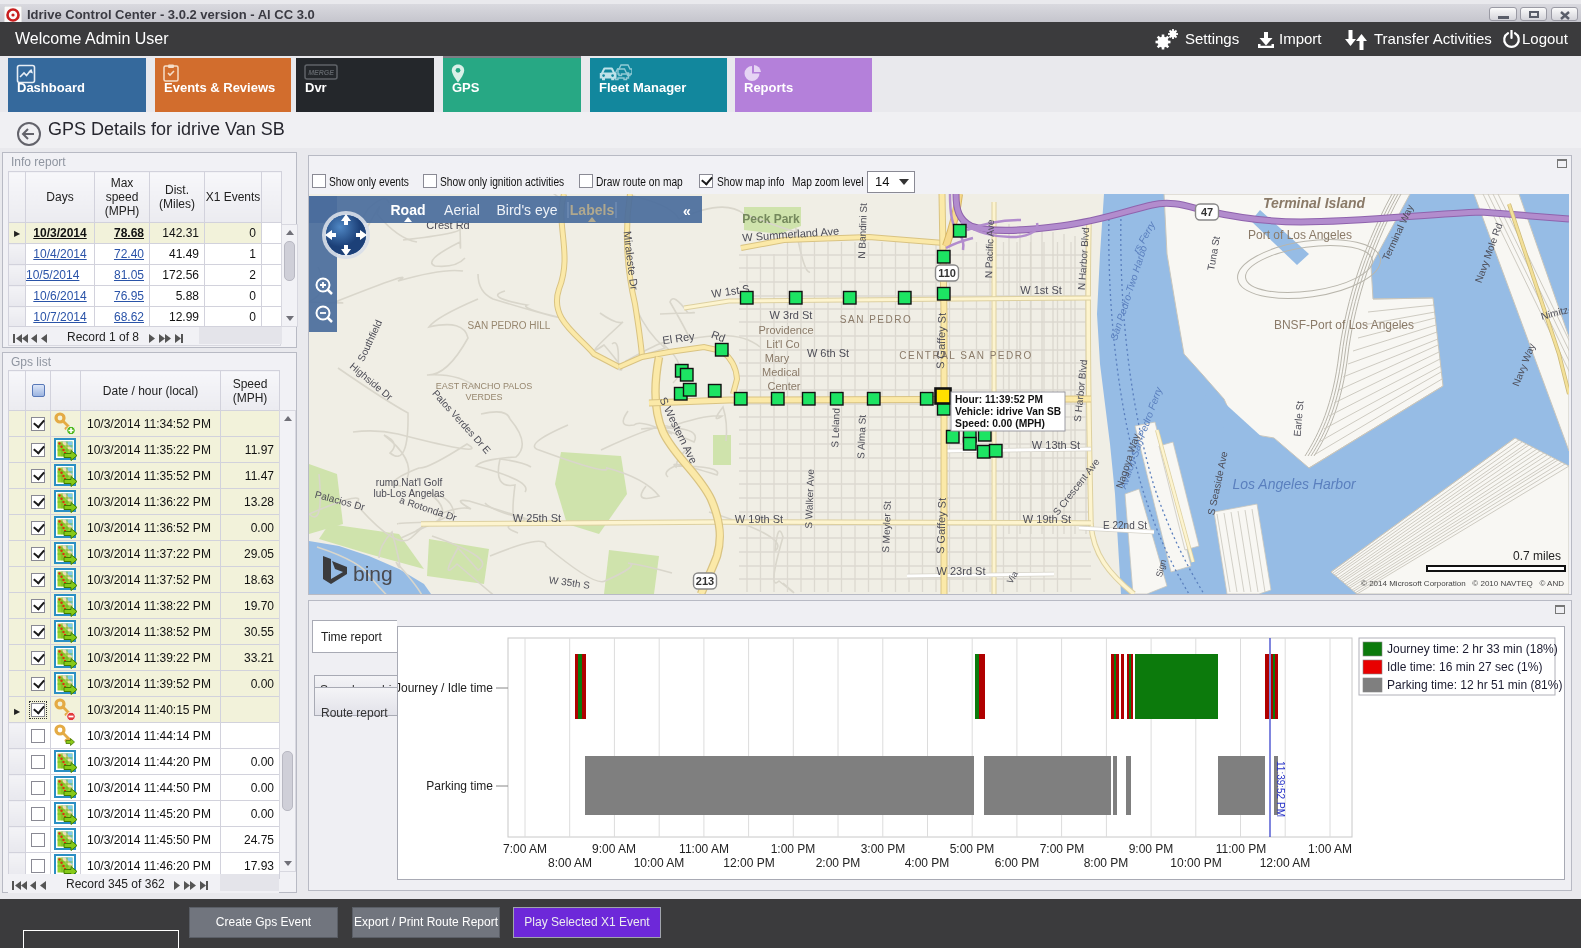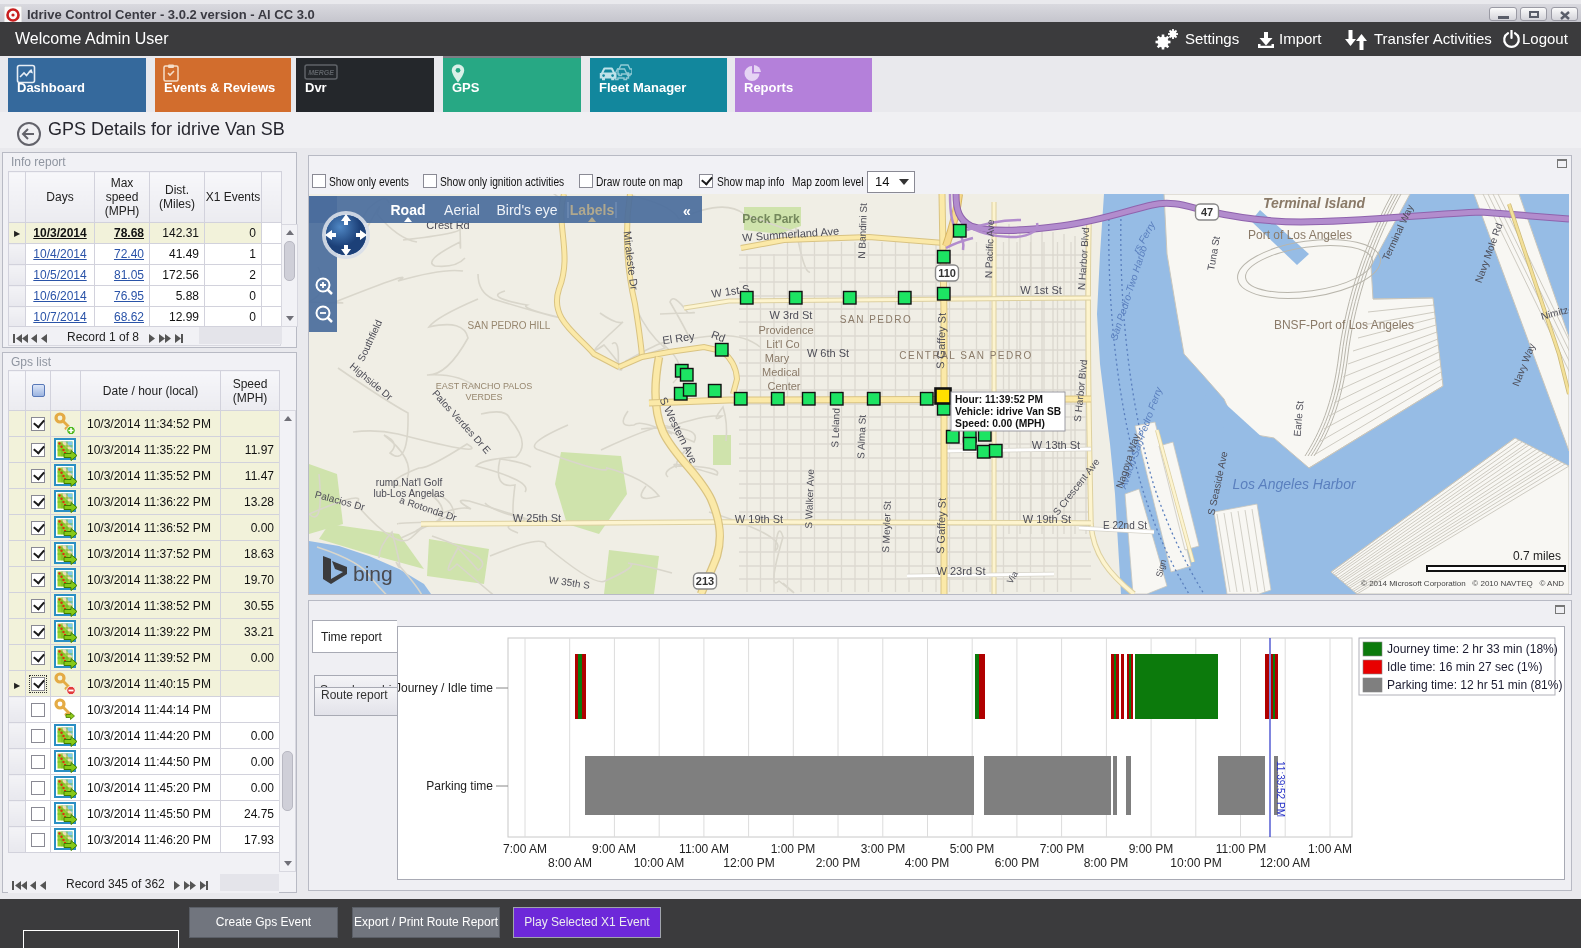--- a/index.html
+++ b/index.html
@@ -233,21 +233,21 @@
     <tr style="height:21px;">
       <td class="rowmark"></td>
           <td style="text-align:center;"><a class="lnk">10/4/2014</a></td>
       <td class="num"><a class="lnk">72.40</a></td>
           <td class="num">41.49</td>
           <td class="num">1</td>
           <td></td>
     </tr>
     <tr style="height:21px;">
       <td class="rowmark"></td>
-          <td style="text-align:center;margin-left:35px;"><a class="lnk">10/5/2014</a></td>
+          <td style="text-align:left;margin-left:35px;"><a class="lnk">10/5/2014</a></td>
       <td class="num"><a class="lnk">81.05</a></td>
           <td class="num">172.56</td>
           <td class="num">2</td>
           <td></td>
     </tr>
     <tr style="height:21px;">
       <td class="rowmark"></td>
           <td style="text-align:center;"><a class="lnk">10/6/2014</a></td>
       <td class="num"><a class="lnk">76.95</a></td>
           <td class="num">5.88</td>
@@ -413,20 +413,33 @@
       <td>
             <div class="cbx chk"></div>
           </td>
       <td>
             <svg width="24" height="24" viewBox="0 0 24 24" style="display:block;margin:0 auto;">
               <use href="#mapicon"></use>
             </svg>
           </td>
       <td style="padding-left:6px;">10/3/2014 11:36:52 PM</td>
       <td class="num">0.00</td>
+    </tr>
+    <tr class="yel" style="height:26px;">
+      <td class="rowmark" style="text-align:center;color:#222;"></td>
+      <td>
+            <div class="cbx chk"></div>
+          </td>
+      <td>
+            <svg width="24" height="24" viewBox="0 0 24 24" style="display:block;margin:0 auto;">
+              <use href="#mapicon"></use>
+            </svg>
+          </td>
+      <td style="padding-left:6px;">10/3/2014 11:37:22 PM</td>
+      <td class="num">29.05</td>
     </tr>
     <tr class="yel" style="height:26px;">
       <td class="rowmark" style="text-align:center;color:#222;"></td>
       <td>
             <div class="cbx chk"></div>
           </td>
       <td>
             <svg width="24" height="24" viewBox="0 0 24 24" style="display:block;margin:0 auto;">
               <use href="#mapicon"></use>
             </svg>
@@ -987,21 +1000,21 @@
           <line x1="4.5" y1="4.5" x2="9" y2="9" stroke="#fff" stroke-width="2.5"></line>
         </g>
 </svg>
   </div>
   <div class="abs" style="right:4px; top:3px; width:10px; height:9px; border:1px solid #777; border-top:2px solid #777;"></div>
 </div>
 
 <div id="timepanel">
   <div class="abs" style="left:3px;top:19px;width:85px;height:33px;background:#fff;border:1px solid #a8aab4;border-right:none;z-index:2;font-size:12px;color:#222;padding:9px 0 0 8px;">Time report</div>
   <div class="abs" style="left:5px;top:54px;width:83px;height:29px;background:linear-gradient(#f4f4f7,#e2e2e9);border:1px solid #a8aab4;border-right:none;font-size:12px;color:#333;padding:7px 0 0 5px;white-space:nowrap;overflow:hidden;margin-top:20px;">Speed graphic</div>
-  <div class="abs" style="left:5px;top:86px;width:83px;height:29px;background:linear-gradient(#f4f4f7,#e2e2e9);border:1px solid #a8aab4;border-right:none;font-size:12px;color:#333;padding:0 0 0 6px;">Route report</div>
+  <div class="abs" style="left:5px;top:86px;width:83px;height:29px;background:linear-gradient(#f4f4f7,#e2e2e9);border:1px solid #a8aab4;border-right:none;font-size:12px;color:#333;padding:18px 0 0 6px;">Route report</div>
   <div class="abs" style="left:88px;top:25px;width:1168px;height:254px;background:#fff;border:1px solid #a8aab4;"></div>
   <div class="abs" style="right:6px;top:4px;width:10px;height:9px;border:1px solid #777;border-top:2px solid #777;"></div>
   <svg class="abs" style="left:89px;top:26px;" width="1166" height="252" viewBox="0 0 1166 252">
       <rect x="110" y="11" width="844" height="199" fill="#fff" stroke="#c8c8c8" stroke-width="1"></rect>
       <line x1="127.0" y1="11" x2="127.0" y2="210" stroke="#dcdcdc" stroke-width="1"></line>
       <line x1="171.7" y1="11" x2="171.7" y2="210" stroke="#dcdcdc" stroke-width="1"></line>
       <line x1="216.4" y1="11" x2="216.4" y2="210" stroke="#dcdcdc" stroke-width="1"></line>
       <line x1="261.2" y1="11" x2="261.2" y2="210" stroke="#dcdcdc" stroke-width="1"></line>
       <line x1="305.9" y1="11" x2="305.9" y2="210" stroke="#dcdcdc" stroke-width="1"></line>
       <line x1="350.6" y1="11" x2="350.6" y2="210" stroke="#dcdcdc" stroke-width="1"></line>

